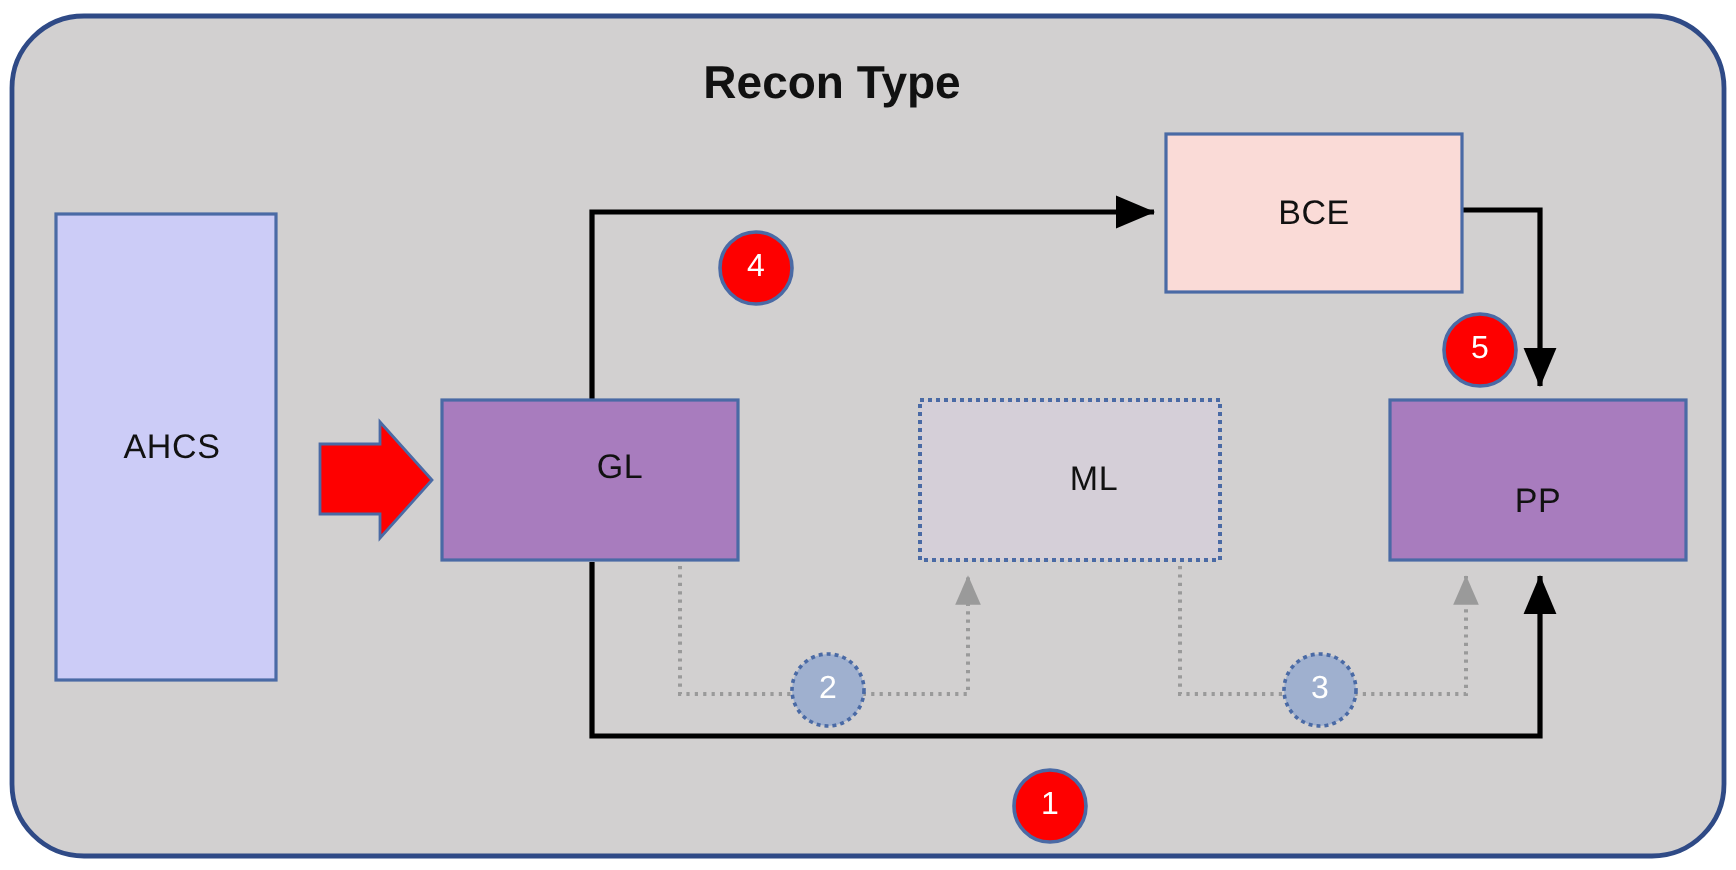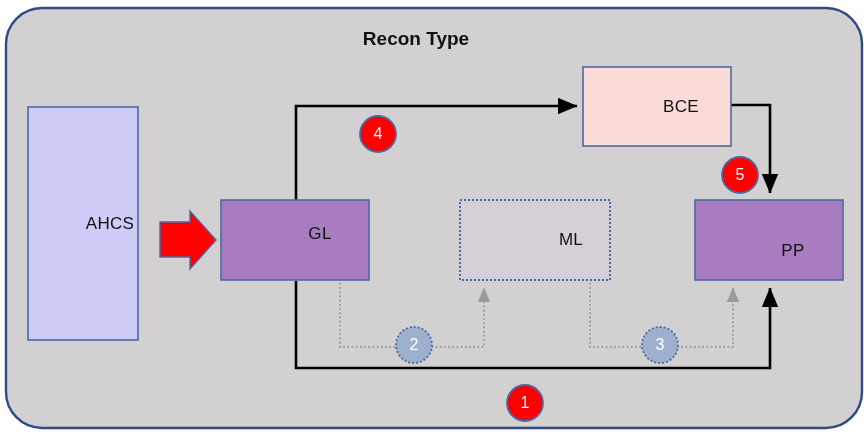--- a/index.html
+++ b/index.html
@@ -1,29 +1,29 @@
 <!DOCTYPE html>
 <html><head>
 <meta charset="utf-8">
 <style>
   html,body{margin:0;padding:0;background:#ffffff;}
   body{width:868px;height:435px;overflow:hidden;font-family:"Liberation Sans",sans-serif;}
   #stage{position:relative;width:868px;height:435px;}
   #svg-layer{position:absolute;left:0;top:0;width:868px;height:435px;}
   .node-label{
     position:absolute;display:flex;align-items:center;justify-content:center;
-    font-size:17px;color:#111111;letter-spacing:.3px;pointer-events:none;padding-left:24px;
+    font-size:17px;color:#111111;letter-spacing:.3px;pointer-events:none;
   }
   .badge-label{
     position:absolute;display:flex;align-items:center;justify-content:center;
     font-size:16px;color:#ffffff;pointer-events:none;
   }
   #diagram-title{
     position:absolute;left:0;top:28px;width:832px;text-align:center;
-    font-size:19px;font-weight:bold;color:#111111;
+    font-size:23px;font-weight:bold;color:#111111;
   }
   
   #diagram-title{transform:translateX(0px);}
 </style>
 </head>
 <body>
 
 <div id="stage">
 
   <svg id="svg-layer" viewBox="0 0 868 435">
@@ -62,21 +62,21 @@
         <circle cx="660" cy="345" r="18" fill="#9fb0cf" stroke="#4a6aa5" stroke-width="1.8" stroke-dasharray="2,2"></circle>
         <circle cx="378" cy="134" r="18" fill="#fe0000" stroke="#4a6aa5" stroke-width="1.8"></circle>
         <circle cx="740" cy="175" r="18" fill="#fe0000" stroke="#4a6aa5" stroke-width="1.8"></circle>
       </g>
   </svg>
 
   <div id="diagram-title">Recon Type</div>
 
   <div id="node-labels">
       <div class="node-label" style="left: 40px; top: 107px; width: 92px; height: 233px;">AHCS</div>
-      <div class="node-label" style="left: 222px; top: 200px; width: 148px; height: 68px;">GL</div>
+      <div class="node-label" style="left: 236px; top: 200px; width: 148px; height: 68px;">GL</div>
       <div class="node-label" style="left: 472px; top: 200px; width: 150px; height: 80px;">ML</div>
       <div class="node-label" style="left: 583px; top: 67px; width: 148px; height: 79px;">BCE</div>
       <div class="node-label" style="left: 695px; top: 200px; width: 148px; height: 101px;">PP</div>
     </div>
   <div id="badge-labels">
       <div class="badge-label" style="left: 507px; top: 385px; width: 36px; height: 36px; color: rgb(255, 255, 255);">1</div>
       <div class="badge-label" style="left: 396px; top: 327px; width: 36px; height: 36px; color: rgb(255, 255, 255);">2</div>
       <div class="badge-label" style="left: 642px; top: 327px; width: 36px; height: 36px; color: rgb(255, 255, 255);">3</div>
       <div class="badge-label" style="left: 360px; top: 116px; width: 36px; height: 36px; color: rgb(255, 255, 255);">4</div>
       <div class="badge-label" style="left: 722px; top: 157px; width: 36px; height: 36px; color: rgb(255, 255, 255);">5</div>

